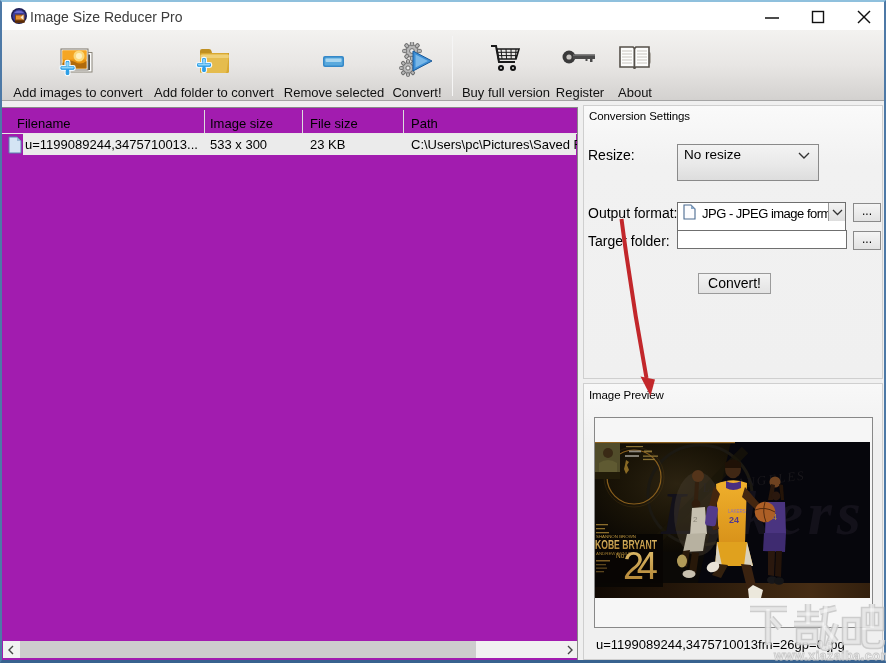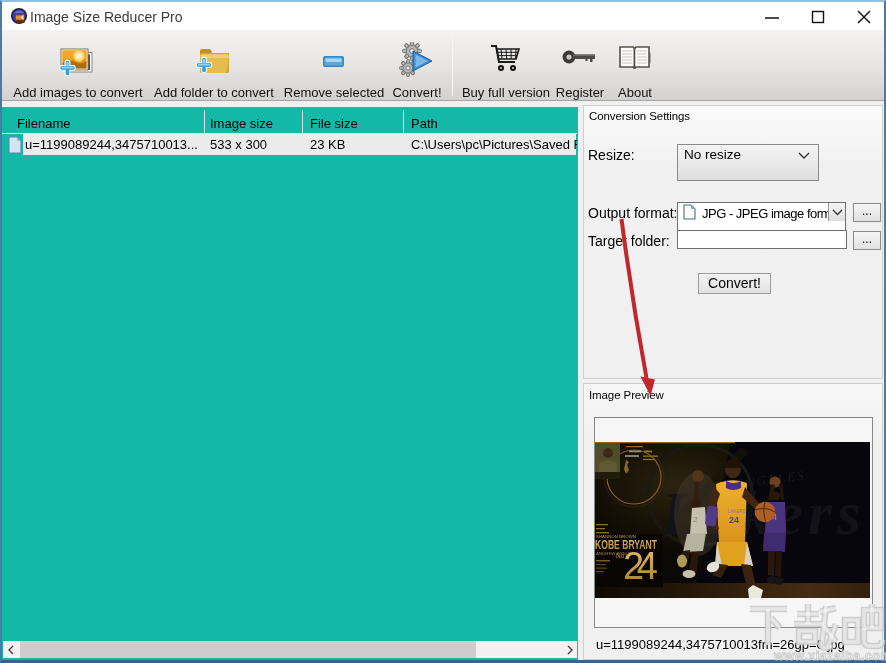--- a/index.html
+++ b/index.html
@@ -10,21 +10,21 @@
 #frame { position:absolute; inset:0; border-left:2px solid #4d79a6; border-right:2px solid #4d79a6; border-bottom:3px solid #38628f; border-top:2px solid #8fc0dd; background:#f0f0f0; }
 #titlebar { position:absolute; left:2px; right:2px; top:2px; height:28px; background:#ffffff; }
 #title-text { position:absolute; left:28px; top:7px; font-size:14px; color:#3c3c3c;text-align:center; }
 
 #toolbar { position:absolute; left:2px; right:2px; top:30px; height:71px; background:linear-gradient(180deg,#f3f2f0 0%,#e8e6e4 50%,#d3d1cf 100%); border-bottom:1px solid #a5a5a5; }
 .tbtn { position:absolute; top:0; height:76px; text-align:left; }
 .tbtn .lbl { position:absolute; bottom:6px; left:50%; transform:translateX(-50%); white-space:nowrap; font-size:13px; color:#111; }
 .tbtn svg { position:absolute; left:50%; transform:translateX(-50%); }
 #sep1 { position:absolute; left:450px; top:6px; height:60px; width:1px; background:#aaa; border-right:1px solid #f5f5f5; }
 
-#table { position:absolute; left:2px; top:107px; width:576px; height:553px; background:#14b8a6; border-top:1px solid #898989; border-right:1px solid #898989; overflow:hidden; }
+#table { position:absolute; left:2px; top:107px; width:576px; height:553px; background:#a21caf; border-top:1px solid #898989; border-right:1px solid #898989; overflow:hidden; }
 .hline { position:absolute; top:2px; height:28px; width:1px; background:#dcdcdc; }
 .htext { position:absolute; top:8px; font-size:13px; color:#000; white-space:nowrap; }
 #row { position:absolute; left:21px; right:1px; top:26px; height:21px; background:#ebebeb; }
 .rtext { position:absolute; top:3px; font-size:13px; color:#000; white-space:nowrap; }
 #hdrline { position:absolute; left:0; right:0; top:25px; height:1px; background:#e8e8e8; }
 
 #scroll { position:absolute; left:1px; bottom:2px; width:574px; height:17px; background:#f1f1f1; }
 #thumb { position:absolute; left:17px; top:0; width:456px; height:17px; background:#cdcdcd; }
 
 #gb1 { position:absolute; left:583px; top:105px; width:300px; height:274px; border:1px solid #cfcfcf; background:linear-gradient(180deg,#fafafa 0%,#f1f1f1 60px,#f0f0f0 100%); }

